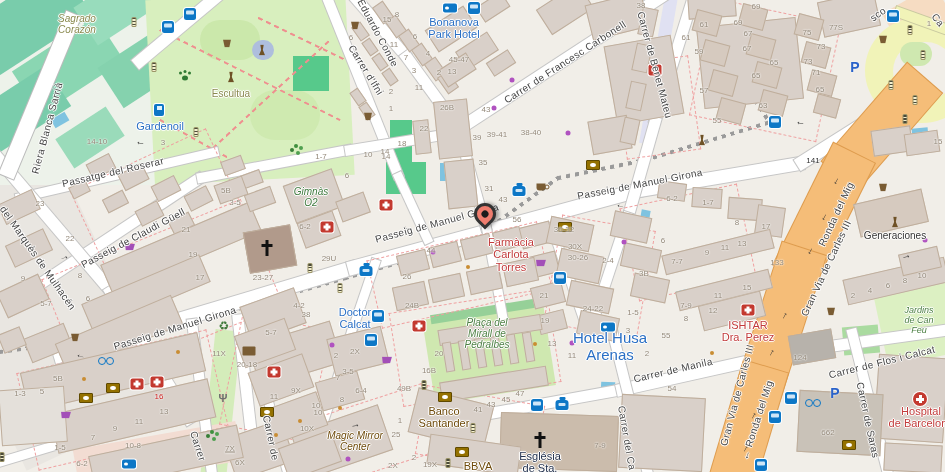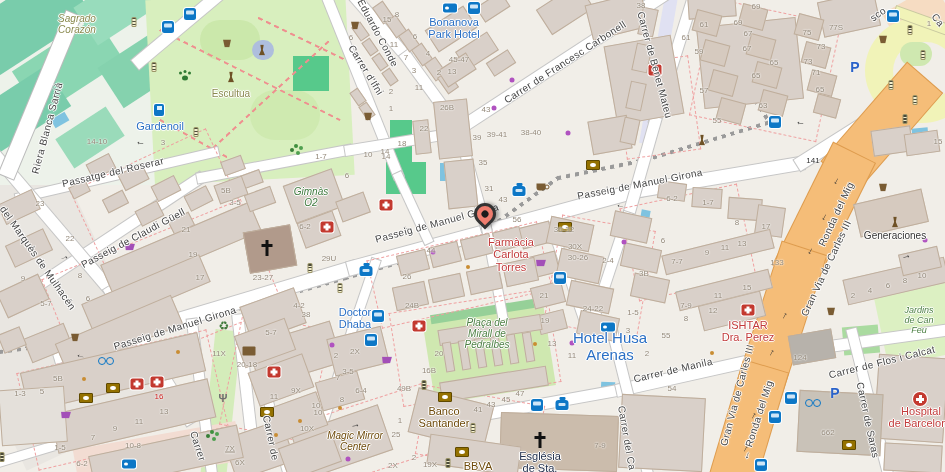--- a/index.html
+++ b/index.html
@@ -609,21 +609,21 @@
       <div class="poi" style="left: 454px; top: 28px; color: rgb(42, 111, 196); font-size: 11px; font-style: normal; z-index: 70;">
         <div>Bonanova</div>
         <div>Park Hotel</div>
       </div>
       <div class="poi" style="left: 311px; top: 197px; color: rgb(63, 122, 63); font-size: 10px; font-style: italic; z-index: 70;">
         <div>Gimnàs</div>
         <div>O2</div>
       </div>
       <div class="poi" style="left: 355px; top: 318px; color: rgb(42, 111, 196); font-size: 11px; font-style: normal; z-index: 70;">
         <div>Doctor</div>
-        <div>Dhaba</div>
+        <div>Calcat</div>
       </div>
       <div class="poi" style="left: 511px; top: 254px; color: rgb(194, 59, 59); font-size: 11px; font-style: normal; z-index: 70;">
         <div>Farmàcia</div>
         <div>Carlota</div>
         <div>Torres</div>
       </div>
       <div class="poi" style="left: 487px; top: 334px; color: rgb(77, 128, 68); font-size: 10px; font-style: italic; z-index: 70;">
         <div>Plaça del</div>
         <div>Mirall de</div>
         <div>Pedralbes</div>

